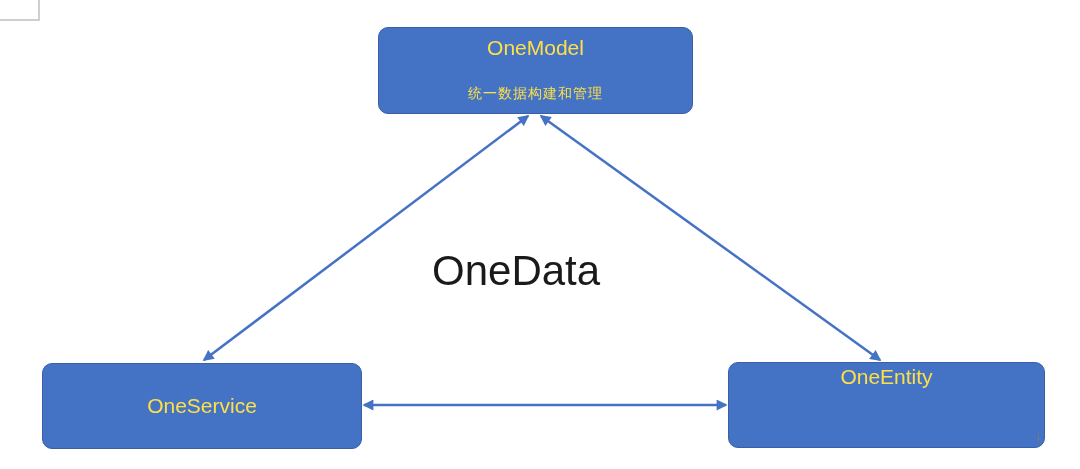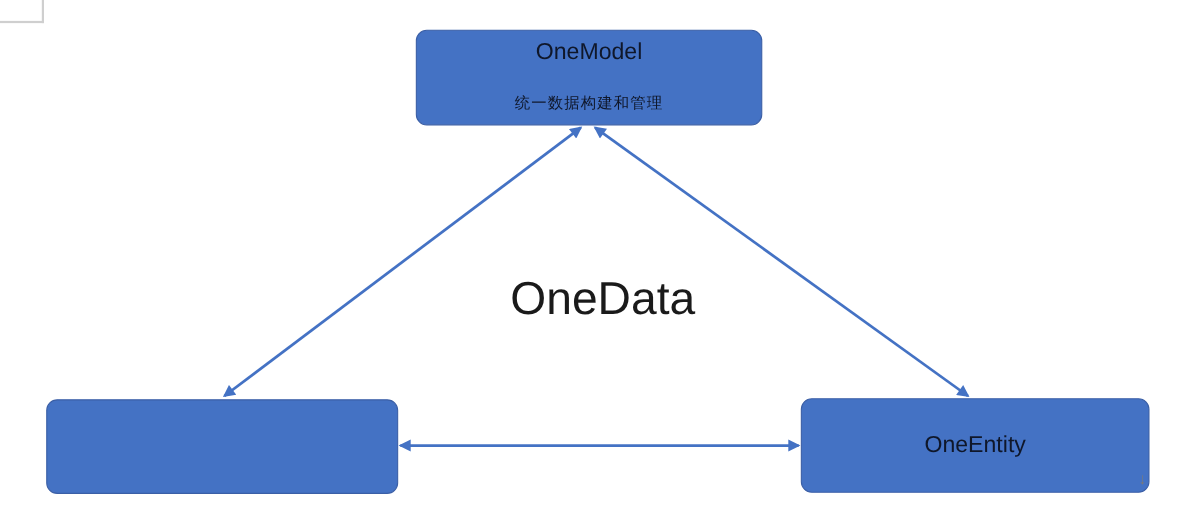--- a/index.html
+++ b/index.html
@@ -32,47 +32,47 @@
     top: 0;
     width: 1080px;
     height: 469px;
     pointer-events: none;
   }
   .node {
     position: absolute;
     background: #4472c4;
     border: 1px solid #3b5fa6;
     border-radius: 10px;
-    color: #0f172a;
+    color: #fde047;
     display: flex;
     flex-direction: column;
     align-items: center;
     justify-content: center;
     text-align: center;
     box-sizing: border-box;
     gap: 16px;
   }
   .node-title {
     font-size: 21px;
     line-height: 28px;
   }
   .node-subtitle {
     font-size: 14px;
     line-height: 30px;
     letter-spacing: 1px;
   }
   .node-model   { left: 378px; top: 27px;  width: 315px; height: 87px; }
   .node-service { left: 42px;  top: 363px; width: 320px; height: 86px; }
-  .node-entity  { left: 728px; top: 362px; width: 317px; height: 86px; }
+  .node-entity  { left: 728px; top: 362px; width: 317px; height: 86px; justify-content: space-between; }
   .center-label {
     position: absolute;
     left: 432px;
     top: 246px;
     width: 200px;
-    text-align: right;
+    text-align: left;
     font-size: 42px;
     line-height: 50px;
     color: #1a1a1a;
   }
   .scroll-hint {
     position: absolute;
     left: 1035px;
     top: 426px;
     font-size: 14px;
     line-height: 18px;
@@ -96,20 +96,21 @@
     <line x1="541" y1="116" x2="880" y2="360" stroke-width="2.5" marker-start="url(#arrowhead)" marker-end="url(#arrowhead)" stroke="#4472c4"></line>
     <line x1="364" y1="405" x2="726" y2="405" stroke-width="2.5" marker-start="url(#arrowhead)" marker-end="url(#arrowhead)" stroke="#4472c4"></line>
   </svg>
 
   <div class="node node-model">
     <div class="node-title">OneModel</div>
     <div class="node-subtitle">统一数据构建和管理</div>
   </div>
 
   <div class="node node-service">
+    <div class="node-title">OneService</div>
   </div>
 
   <div class="node node-entity">
     <div class="node-title">OneEntity</div>
   </div>
 
   <div class="center-label">OneData</div>
 
   <span class="scroll-hint">↓</span>
 

